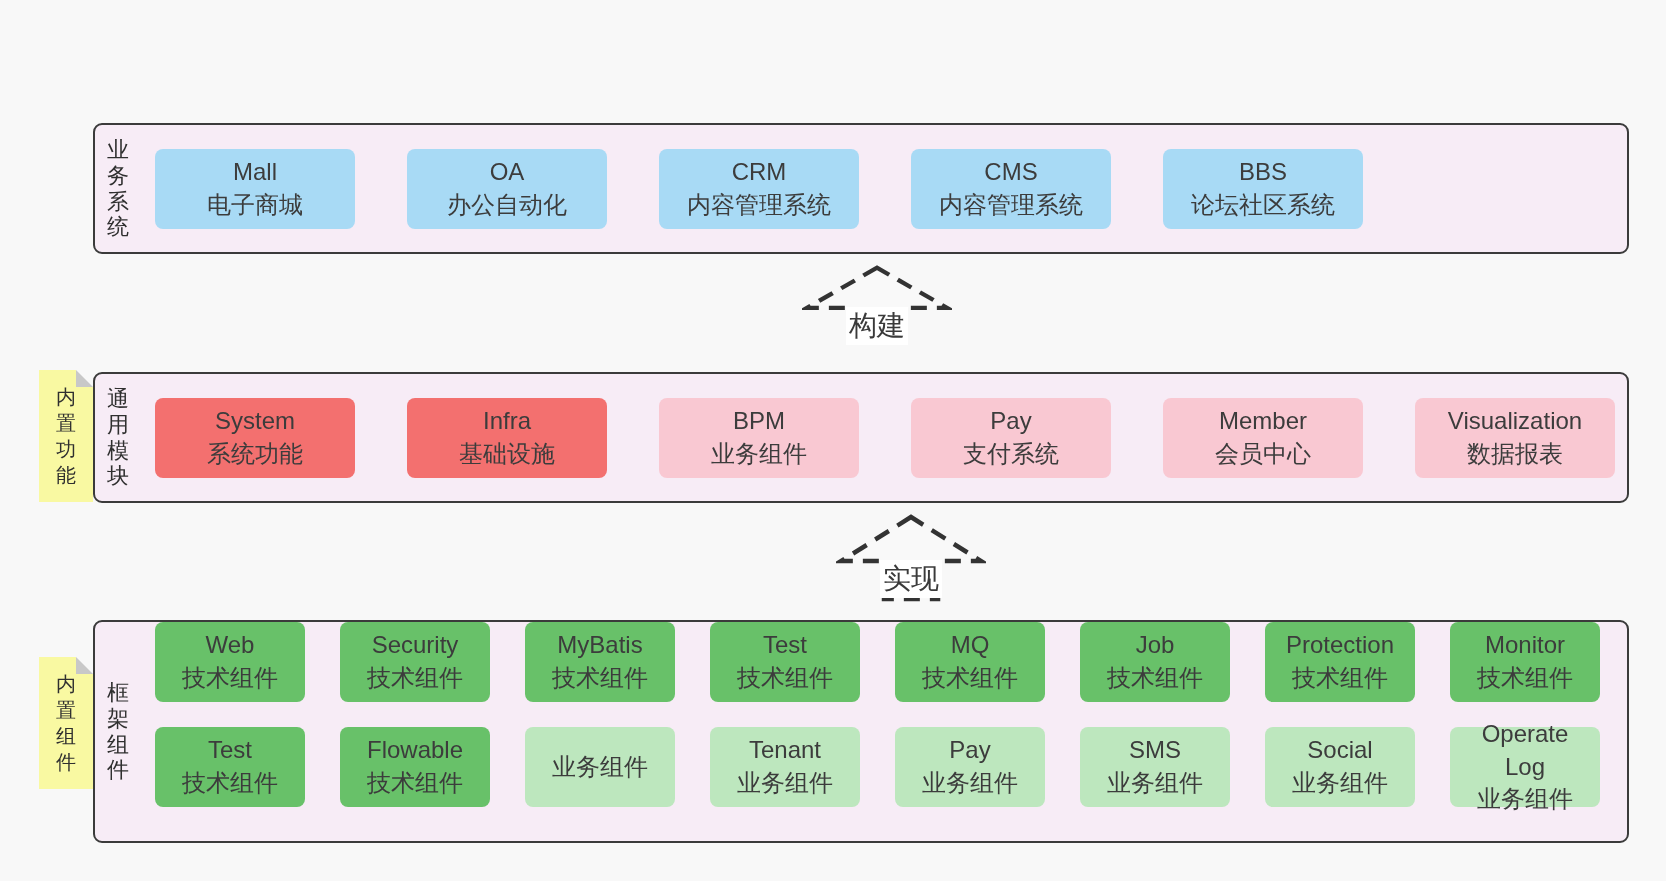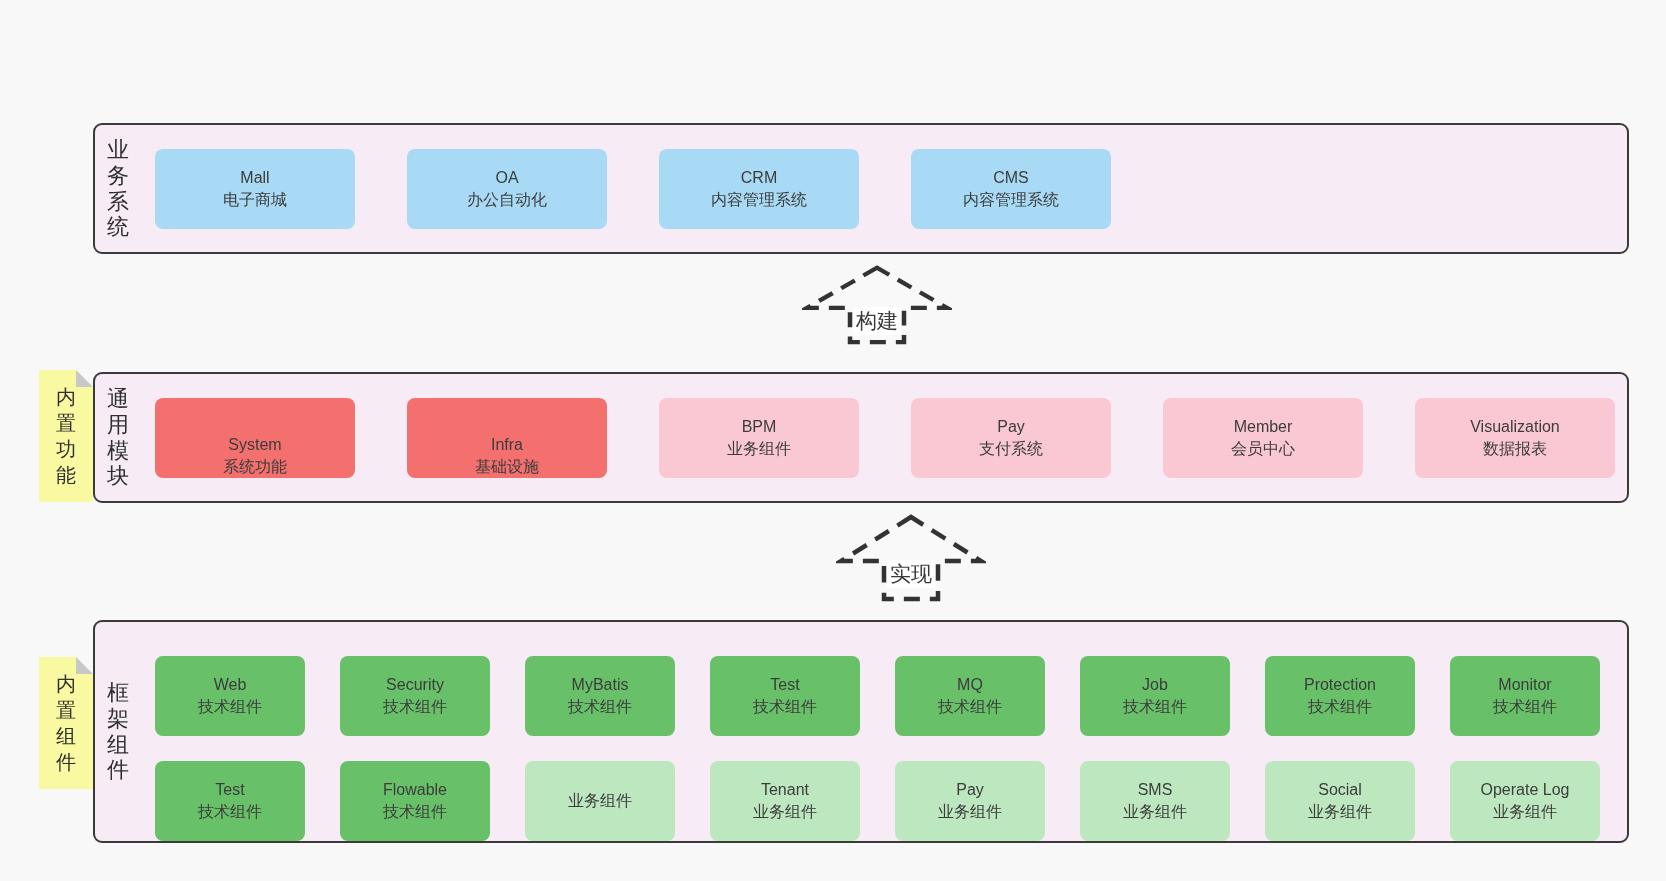--- a/index.html
+++ b/index.html
@@ -26,33 +26,33 @@
   .vlabel{
     flex:0 0 46px;display:flex;align-items:center;justify-content:center;
     font-size:22px;line-height:1.16;white-space:pre-line;text-align:center;
     color:#2f2f2f;
   }
   .grid6{
     flex:1;display:flex;align-items:center;gap:52px;padding:0 14px;
   }
   .grid6 .box{width:200px;height:80px;flex:0 0 auto;}
   .grid-rows{
-    flex:1;display:flex;flex-direction:column;justify-content:flex-end;
+    flex:1;display:flex;flex-direction:column;justify-content:flex-start;
     gap:25px;padding:0 14px;
   }
   .row8{display:flex;gap:35px;}
   .row8 .box{width:150px;height:80px;flex:0 0 auto;}
   .box{
     border-radius:8px;display:flex;flex-direction:column;align-items:center;
-    justify-content:center;text-align:center;font-size:16px;line-height:1.36;
+    justify-content:center;text-align:center;font-size:24px;line-height:1.36;
     box-sizing:border-box;padding:0 16px;
   }
   .box .en{white-space:normal;}
   .blue{background:var(--blue);}
-  .red{background:var(--red);justify-content:flex-end;}
+  .red{background:var(--red);}
   .pink{background:var(--pink);text-align:center;}
   .green{background:var(--green);}
   .light-green{background:var(--light-green);}
   .sticky{
     position:absolute;left:39px;width:54px;background:var(--yellow);
     display:flex;align-items:center;justify-content:center;
     font-size:20px;line-height:1.3;white-space:pre-line;text-align:center;
     color:#2f2f2f;
   }
   #sticky-features{top:370px;height:132px;}
@@ -61,21 +61,21 @@
     position:absolute;top:0;right:0;width:0;height:0;
     border-top:17px solid var(--page-bg);
     border-left:17px solid var(--fold-gray);
   }
   .fat-arrow{position:absolute;width:150px;}
   #build-arrow{left:802px;top:265px;height:80px;}
   #implement-arrow{left:836px;top:514px;height:88px;}
   .fat-arrow svg{display:block;width:100%;height:100%;}
   .arrow-label{
     position:absolute;left:50%;top:52%;transform:translateX(-50%);
-    background:#ffffff;padding:0 3px;font-size:21px;color:#3a3a3a;
+    background:#ffffff;padding:0 3px;font-size:28px;color:#3a3a3a;
     white-space:nowrap;
   }
 </style>
 </head>
 <body>
 
 <div class="panel" id="business-panel">
   <div class="vlabel">业
 务
 系
@@ -89,20 +89,24 @@
       <span class="en">OA</span>
       <span class="cn">办公自动化</span>
     </div>
     <div class="box blue">
       <span class="en">CRM</span>
       <span class="cn">内容管理系统</span>
     </div>
     <div class="box blue">
       <span class="en">CMS</span>
       <span class="cn">内容管理系统</span>
+    </div>
+    <div class="box blue">
+      <span class="en">BBS</span>
+      <span class="cn">论坛社区系统</span>
     </div>
   </div>
 </div>
 
 <div class="fat-arrow" id="build-arrow">
   <svg viewBox="0 0 150 86" preserveAspectRatio="none">
     <polygon points="75,3 5,46 48,46 48,83 102,83 102,46 145,46" fill="#f9f9f9" stroke="var(--arrow)" stroke-width="4.5" stroke-dasharray="16 10"></polygon>
   </svg>
   <span class="arrow-label">构建</span>
 </div>

